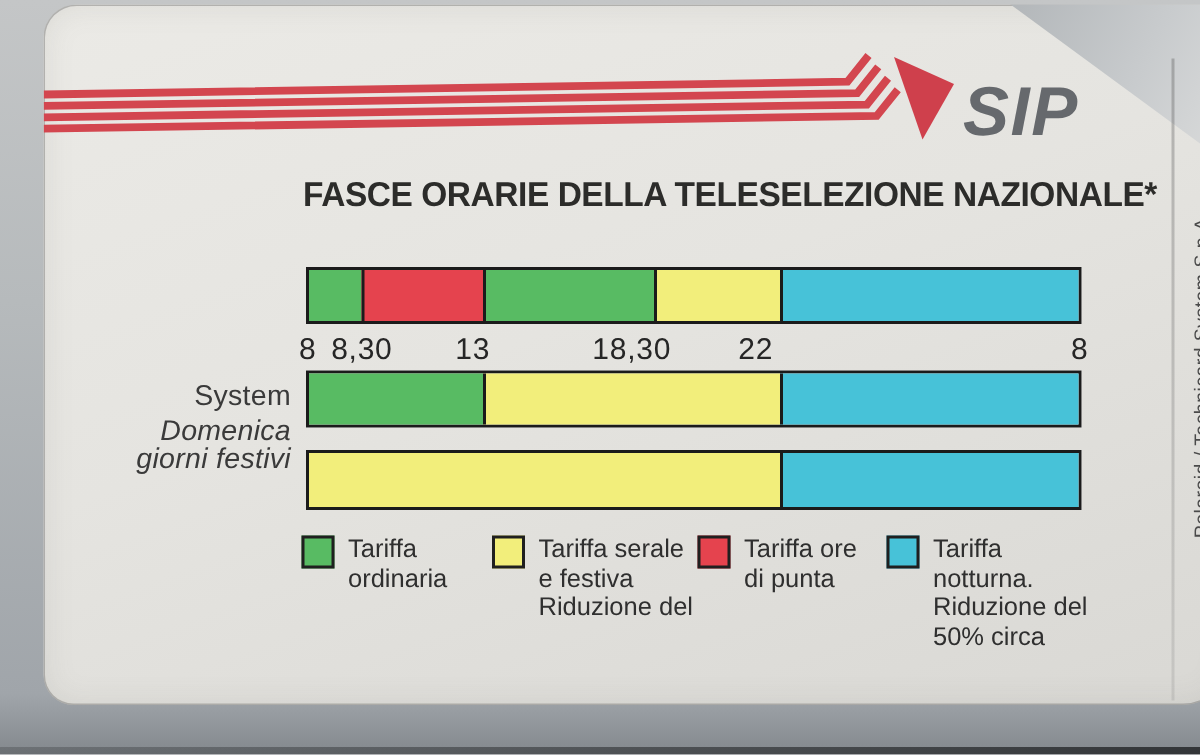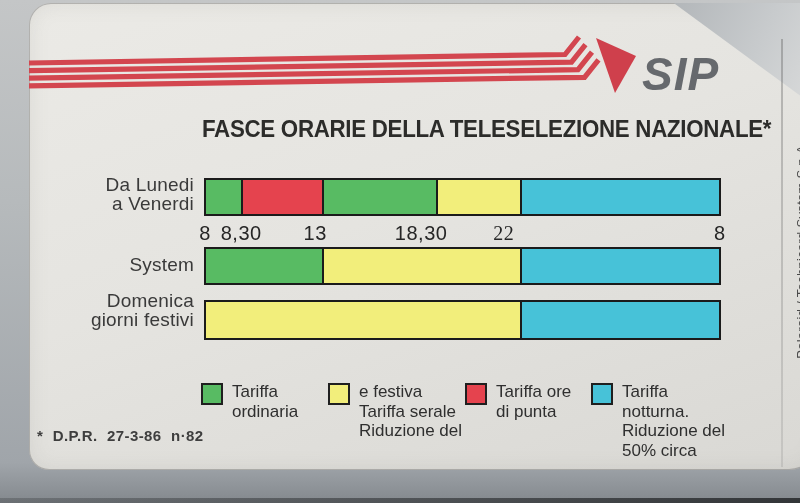--- a/index.html
+++ b/index.html
@@ -38,21 +38,21 @@
     position:absolute;left:-175px;width:165px;text-align:right;
     font-size:19px;line-height:19px;color:#3a3a3a;letter-spacing:.2px;
   }
   .ticks{position:absolute;left:0;top:219px;width:100%;height:24px;}
   .tick{
     position:absolute;top:0;transform:translateX(-50%);
     font-size:20px;color:#262626;white-space:nowrap;letter-spacing:.5px;
   }
   .tick.first{transform:translateX(-40%);}
   .tick.last{transform:translateX(-60%);}
-  .legend{position:absolute;left:172px;top:379px;width:575px;height:92px;}
+  .legend{position:absolute;left:172px;top:353px;width:575px;height:92px;}
   .legend-item{position:absolute;top:0;display:flex;}
   .swatch{width:18px;height:18px;border:2px solid #1f1f1f;margin:1px 9px 0 0;flex:0 0 auto;}
   .legend-lines{font-size:17px;line-height:19.5px;color:#2f2f2f;}
   .footnote{
     position:absolute;left:8px;top:424px;
     font-size:15px;font-weight:bold;color:#3e3e3e;letter-spacing:.4px;word-spacing:5px;
   }
   .side-text{
     position:absolute;left:772px;top:247px;
     transform:translate(-50%,-50%) rotate(-90deg);
@@ -81,70 +81,66 @@
     </g>
     <path d="M567,35 L607,53 L586,90 Z" fill="#cf404c"></path>
     <text x="613" y="87" font-family="Liberation Sans, sans-serif" font-size="46" font-weight="bold" font-style="italic" letter-spacing="1" fill="#66696d">SIP</text>
   </svg>
 
   <div class="corner-cut"></div>
 
   <div class="page-title">FASCE ORARIE DELLA TELESELEZIONE NAZIONALE*</div>
 
   <div class="chart">
-      <div class="row-label" style="top: 172px;">
-        <div>Da Lunedi</div>
-        <div>a Venerdi</div>
-      </div>
       <div class="chart-bar" style="top: 175px; height: 38px;">
         <div class="seg" style="width: 6.8%; background: rgb(88, 187, 99);"></div>
         <div class="seg" style="width: 15.9%; background: rgb(229, 67, 78);"></div>
         <div class="seg" style="width: 22.2%; background: rgb(88, 187, 99);"></div>
         <div class="seg" style="width: 16.4%; background: rgb(242, 238, 123);"></div>
         <div class="seg" style="width: 38.7%; background: rgb(71, 194, 216);"></div>
       </div>
       <div class="row-label" style="top: 252px;">
         <div>System</div>
       </div>
       <div class="chart-bar" style="top: 244px; height: 38px;">
         <div class="seg" style="width: 22.6%; background: rgb(88, 187, 99);"></div>
         <div class="seg" style="width: 38.7%; background: rgb(242, 238, 123);"></div>
         <div class="seg" style="width: 38.7%; background: rgb(71, 194, 216);"></div>
       </div>
-      <div class="row-label" style="top: 288px;">
+      <div class="row-label" style="top: 275px; font-style: italic;">
         <div>Domenica</div>
         <div>giorni festivi</div>
       </div>
       <div class="chart-bar" style="top: 297px; height: 40px;">
         <div class="seg" style="width: 61.3%; background: rgb(242, 238, 123);"></div>
         <div class="seg" style="width: 38.7%; background: rgb(71, 194, 216);"></div>
       </div>
       <div class="ticks">
         <span class="tick first" style="left: 0%;">8</span>
         <span class="tick" style="left: 7.2%;">8,30</span>
         <span class="tick" style="left: 21.5%;">13</span>
         <span class="tick" style="left: 42%; text-align: right;">18,30</span>
-        <span class="tick" style="left: 58%; font-family: Liberation Serif, serif;">22</span>
+        <span class="tick" style="left: 58%;">22</span>
         <span class="tick last" style="left: 100%;">8</span>
       </div>
     </div>
 
   <div class="legend">
       <div class="legend-item" style="left: 0px;">
         <div class="swatch" style="background: rgb(88, 187, 99);"></div>
         <div class="legend-lines">
           <div>Tariffa</div>
           <div>ordinaria</div>
         </div>
       </div>
       <div class="legend-item" style="left: 127px;">
         <div class="swatch" style="background: rgb(242, 238, 123);"></div>
         <div class="legend-lines">
+          <div>Tariffa serale</div>
           <div>e festiva</div>
-          <div>Tariffa serale</div>
           <div>Riduzione del</div>
         </div>
       </div>
       <div class="legend-item" style="left: 264px;">
         <div class="swatch" style="background: rgb(229, 67, 78);"></div>
         <div class="legend-lines">
           <div>Tariffa ore</div>
           <div>di punta</div>
         </div>
       </div>
@@ -152,21 +148,20 @@
         <div class="swatch" style="background: rgb(71, 194, 216);"></div>
         <div class="legend-lines">
           <div>Tariffa</div>
           <div>notturna.</div>
           <div>Riduzione del</div>
           <div>50% circa</div>
         </div>
       </div>
     </div>
 
-  <div class="footnote">* D.P.R. 27-3-86 n·82</div>
 
   <div class="ridge"></div>
 
   <div class="side-text">Polaroid / Technicard System S.p.A.</div>
 
 </div>
 
 <div class="bottom-edge"></div>
 
 </body></html>

